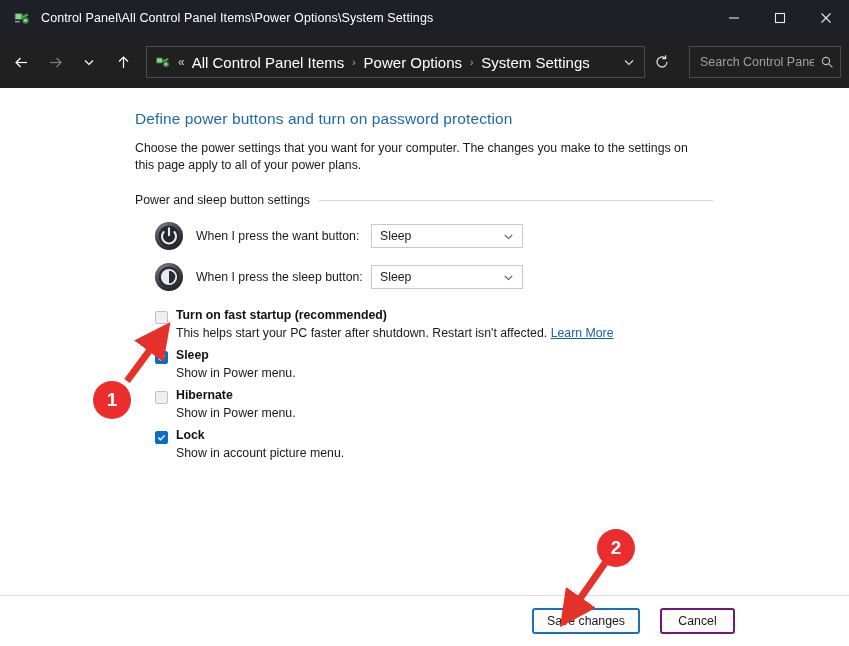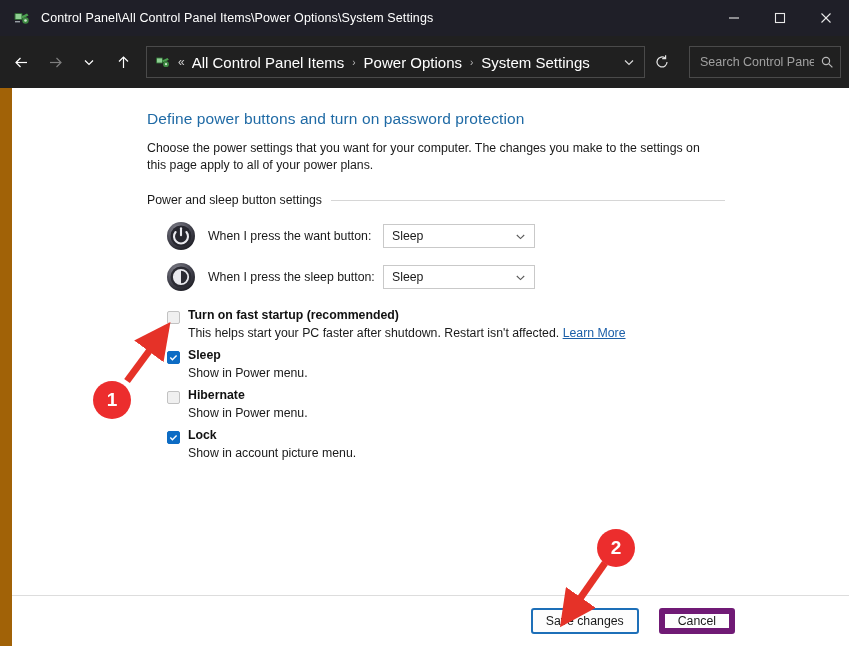--- a/index.html
+++ b/index.html
@@ -7,21 +7,21 @@
     margin: 0; padding: 0;
     width: 849px; height: 646px;
     overflow: hidden;
     font-family: "Liberation Sans", sans-serif;
   }
   body { background: #ffffff; }
 
   .window {
     position: relative;
     width: 849px; height: 646px;
-    background: #a16207;
+    background: #0f172a;
     display: flex;
     flex-direction: column;
   }
 
   
   .titlebar {
     height: 36px;
     background: #1f1f28;
     display: flex;
     align-items: center;
@@ -146,21 +146,20 @@
     display: flex; align-items: center; justify-content: center;
     flex: 0 0 26px;
   }
 
   
   .content {
     flex: 1 1 auto;
     background: #ffffff;
     position: relative;
     overflow: hidden;
-    margin-left: 12px;
   }
   .page {
     padding: 22px 0 0 135px;
   }
   .page-title {
     color: #1f6aa5;
     font-size: 15.5px;
     margin: 0 0 12px 0;
     font-weight: 400;
     letter-spacing: .1px;
@@ -288,21 +287,21 @@
     align-items: flex-start;
     gap: 20px;
   }
   .btn {
     height: 26px;
     min-width: 75px;
     padding: 0 13px;
     font-size: 12.3px;
     color: #1a1a1a;
     background: #fdfdfd;
-    border: 6px solid #701a75;
+    border: 2px solid #701a75;
     border-radius: 3px;
     display: flex; align-items: center; justify-content: center;
     white-space: nowrap;
   }
   .btn.primary-focus {
     border: 2px solid #1d6fb8;
     border-radius: 3px;
   }
 
   

